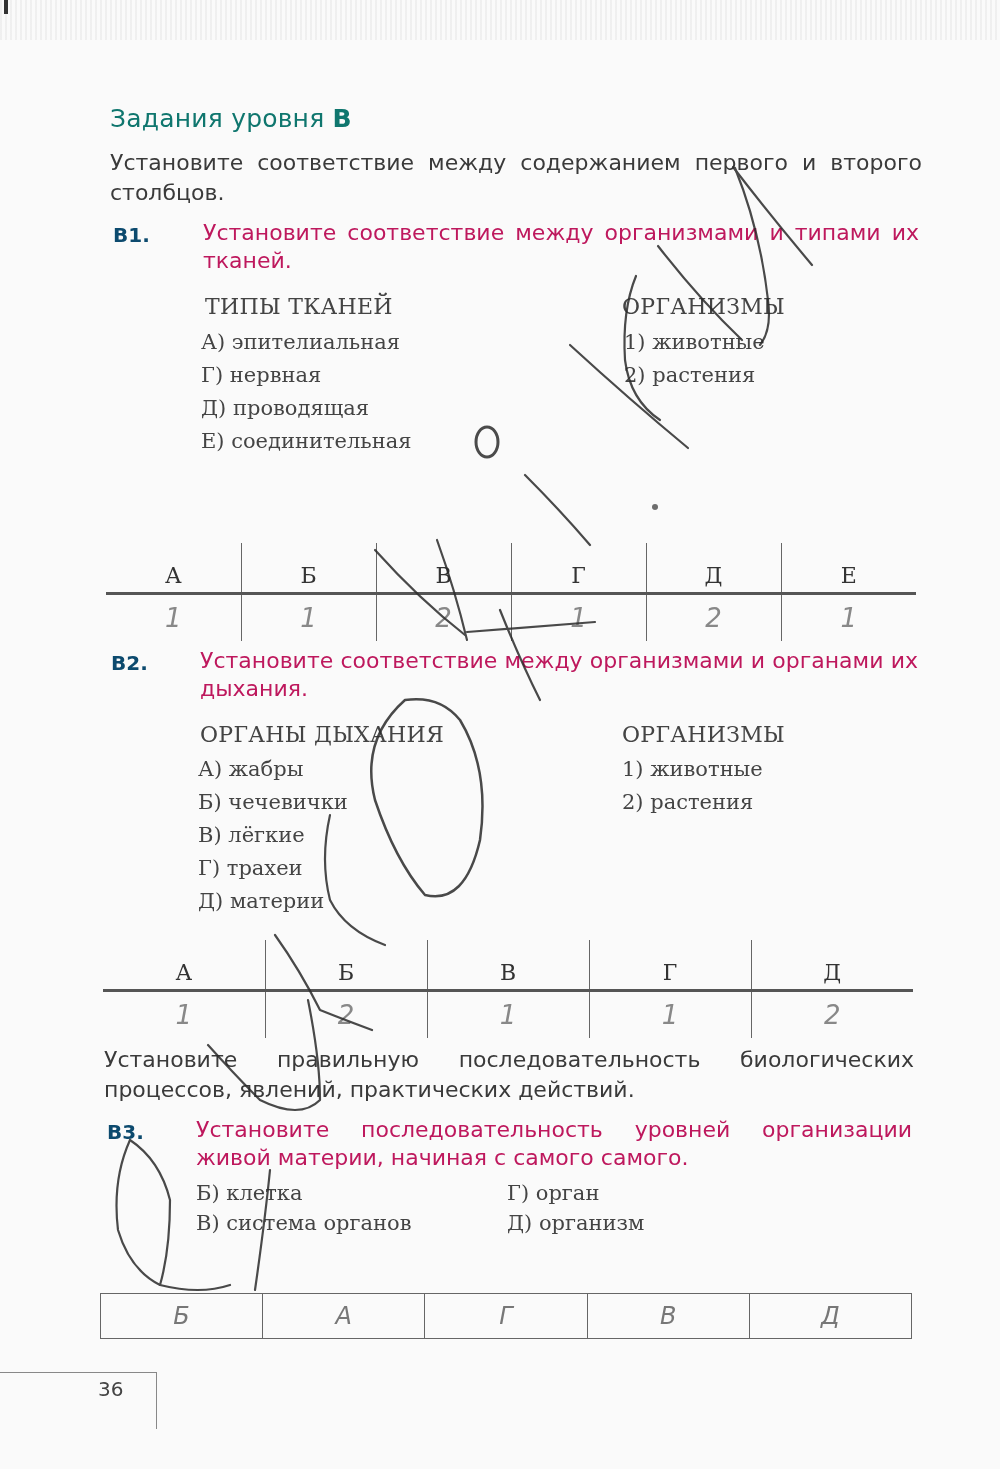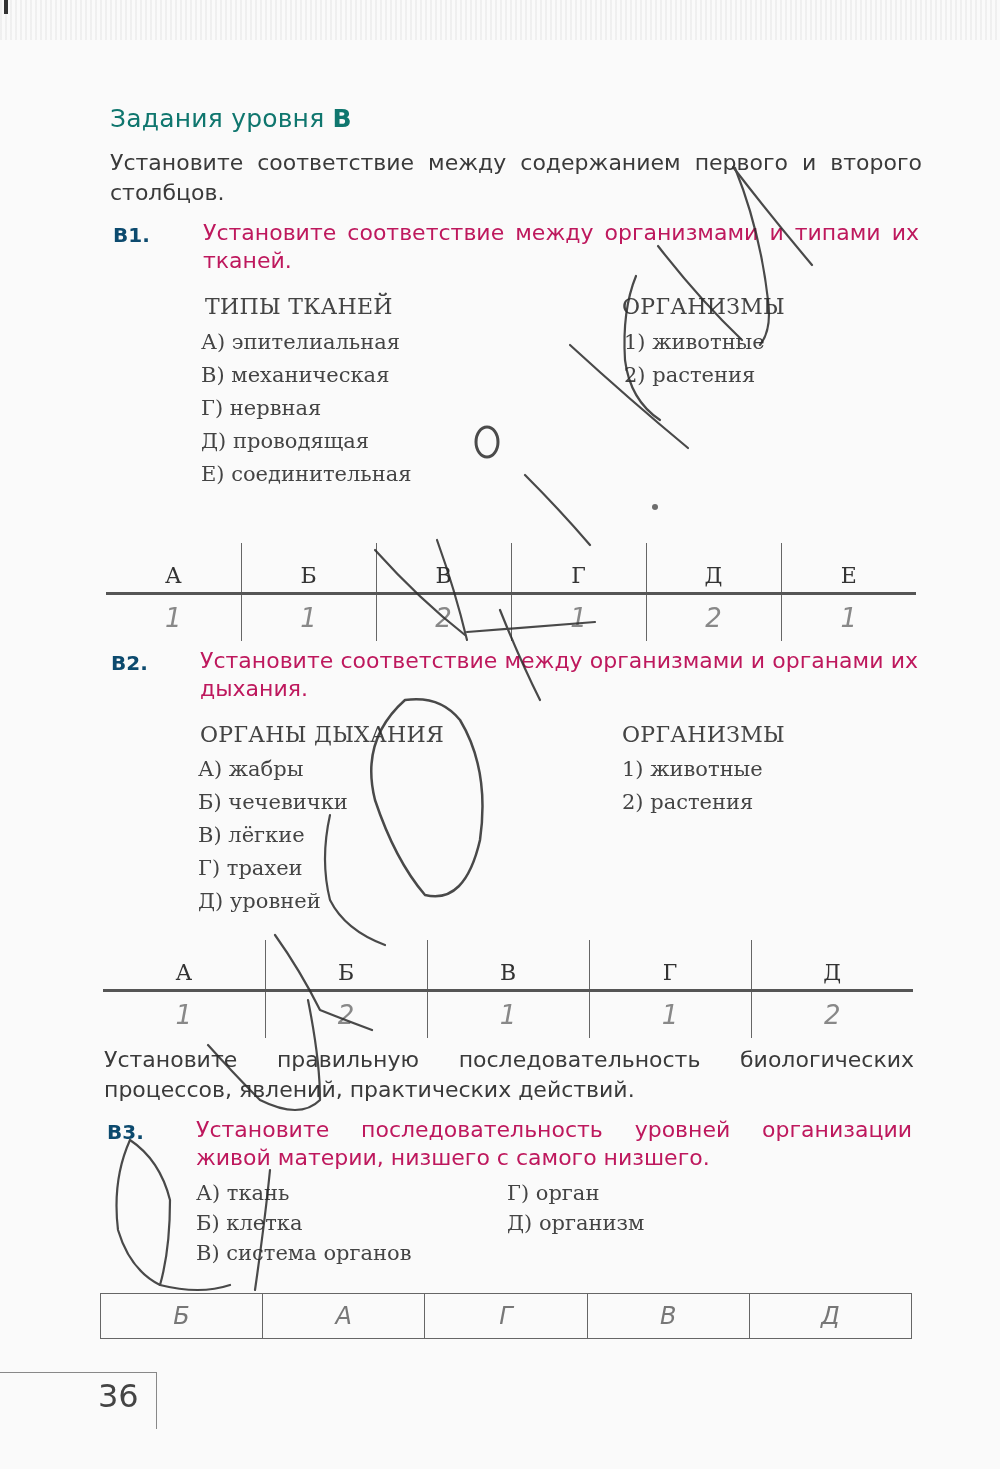--- a/index.html
+++ b/index.html
@@ -78,42 +78,41 @@
     .seq-table td {
       border: 1.5px solid #666; height: 42px; text-align: center;
       font-size: 24px; color: #777; font-style: italic;
     }
 
     .page-number {
       position: absolute; left: 0; top: 1372px; width: 156px; height: 56px;
       border-top: 1.5px solid #888; border-right: 1.5px solid #888;
     }
     .page-number span {
-      position: absolute; left: 98px; top: 4px; font-size: 32px; color: #444;
+      position: absolute; left: 98px; top: 4px; font-size: 20px; color: #444;
     }
 
     .overlay { position: absolute; left: 0; top: 0; pointer-events: none; }
   </style>
 </head>
 <body>
 
 <div class="scan-noise"></div>
 <div class="scan-mark"></div>
 
 <div class="section-title sans"><span>Задания уровня </span><b>В</b></div>
 
 <div class="italic-instruction sans">Установите соответствие между содержанием первого и второго столбцов.</div>
 
 <div class="task-label sans" style="left:113px; top:223px;">В1.</div>
 <div class="task-text sans" style="left:203px; top:219px; width:716px;">Установите соответствие между организмами и типами их тканей.</div>
 
 <div class="col-heading serif" style="left:205px; top:294px;">ТИПЫ ТКАНЕЙ</div>
 <ul class="list serif" style="left:201px; top:326px;">
   <li>А) эпителиальная</li>
-  <li>В) механическая</li>
   <li>Г) нервная</li>
   <li>Д) проводящая</li>
   <li>Е) соединительная</li>
 </ul>
 <div class="col-heading serif" style="left:622px; top:294px;">ОРГАНИЗМЫ</div>
 <ul class="list serif" style="left:624px; top:326px;">
   <li>1) животные</li>
   <li>2) растения</li>
 </ul>
 
@@ -140,21 +139,21 @@
 
 <div class="task-label sans" style="left:111px; top:651px;">В2.</div>
 <div class="task-text sans" style="left:200px; top:647px; width:718px;">Установите соответствие между организмами и органами их дыхания.</div>
 
 <div class="col-heading serif" style="left:200px; top:722px;">ОРГАНЫ ДЫХАНИЯ</div>
 <ul class="list serif" style="left:198px; top:753px;">
   <li>А) жабры</li>
   <li>Б) чечевички</li>
   <li>В) лёгкие</li>
   <li>Г) трахеи</li>
-  <li>Д) уровней</li>
+  <li>Д) материи</li>
 </ul>
 <div class="col-heading serif" style="left:622px; top:722px;">ОРГАНИЗМЫ</div>
 <ul class="list serif" style="left:622px; top:753px;">
   <li>1) животные</li>
   <li>2) растения</li>
 </ul>
 
 <table class="ans-table" style="left:103px; top:940px; width:810px;">
   <tbody>
       <tr>
@@ -170,24 +169,23 @@
     <td>1</td>
     <td>1</td>
     <td>2</td>
   </tr>
 </tbody>
   </table>
 
 <div class="italic-instruction sans" style="left:104px; top:1045px; width:810px; text-align-last:left;">Установите правильную последовательность биологических процессов, явлений, практических действий.</div>
 
 <div class="task-label sans" style="left:107px; top:1120px;">В3.</div>
-<div class="task-text sans" style="left:196px; top:1116px; width:716px;">Установите последовательность уровней организации живой материи, низшего с самого низшего.</div>
+<div class="task-text sans" style="left:196px; top:1116px; width:716px;">Установите последовательность уровней организации живой материи, начиная с самого самого.</div>
 
 <ul class="list serif" style="left:196px; top:1178px; line-height:30px;">
-  <li>А) ткань</li>
   <li>Б) клетка</li>
   <li>В) система органов</li>
 </ul>
 <ul class="list serif" style="left:507px; top:1178px; line-height:30px;">
   <li>Г) орган</li>
   <li>Д) организм</li>
 </ul>
 
 <table class="seq-table">
   <tbody>

